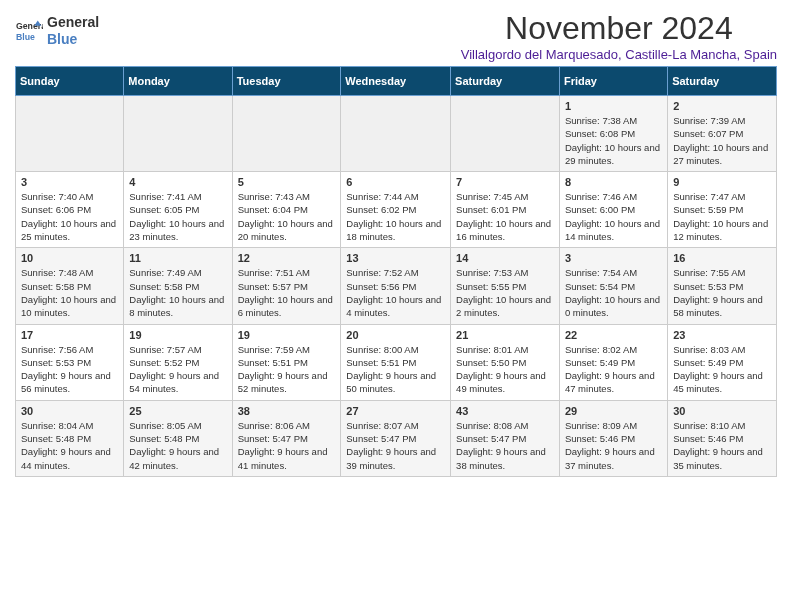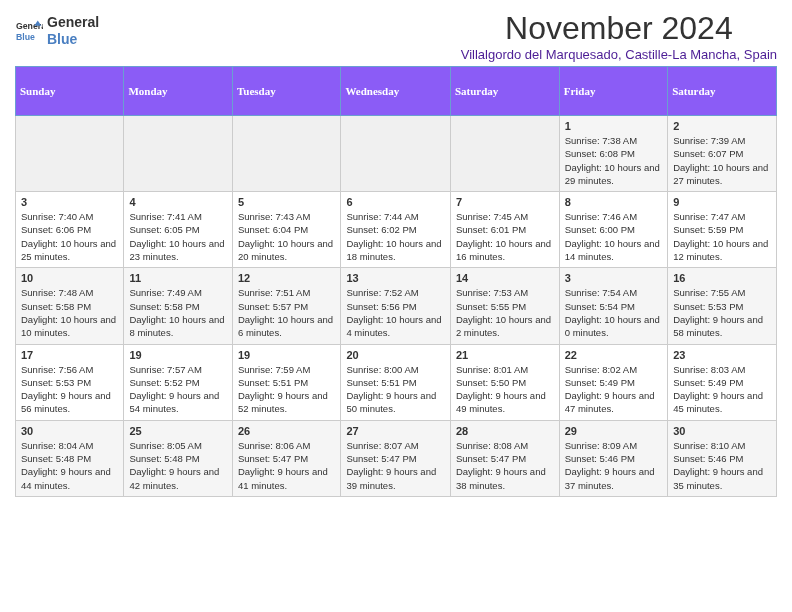--- a/index.html
+++ b/index.html
@@ -43,28 +43,27 @@
     .subtitle {
       font-size: 13px;
       color: #4c1d95;
     }
     .calendar-table {
       width: 100%;
       border-collapse: collapse;
       font-size: 10px;
     }
     .calendar-table thead tr th {
-      background-color: #8b5cf6;
+      background-color: #0c4a6e;
       color: #fff;
-      padding: 18px 4px;
+      padding: 8px 4px;
       text-align: left;
       font-size: 11px;
       font-weight: bold;
       border: 1px solid #6a9fd1;
-      font-family: Liberation Serif, serif;
     }
     .calendar-table tbody tr td {
       vertical-align: top;
       padding: 4px 5px;
       border: 1px solid #ccc;
       width: 113px;
       min-height: 80px;
       color: #333;
       background: #fff;
     }
@@ -231,29 +230,29 @@
       <tr>
         <td>
           <div class="day-num">30</div>
           <div class="day-info">Sunrise: 8:04 AM<br>Sunset: 5:48 PM<br>Daylight: 9 hours and 44 minutes.</div>
         </td>
         <td>
           <div class="day-num">25</div>
           <div class="day-info">Sunrise: 8:05 AM<br>Sunset: 5:48 PM<br>Daylight: 9 hours and 42 minutes.</div>
         </td>
         <td>
-          <div class="day-num">26</div>
+          <div class="day-num">38</div>
           <div class="day-info">Sunrise: 8:06 AM<br>Sunset: 5:47 PM<br>Daylight: 9 hours and 41 minutes.</div>
         </td>
         <td>
           <div class="day-num">27</div>
           <div class="day-info">Sunrise: 8:07 AM<br>Sunset: 5:47 PM<br>Daylight: 9 hours and 39 minutes.</div>
         </td>
         <td>
-          <div class="day-num">28</div>
+          <div class="day-num">43</div>
           <div class="day-info">Sunrise: 8:08 AM<br>Sunset: 5:47 PM<br>Daylight: 9 hours and 38 minutes.</div>
         </td>
         <td>
           <div class="day-num">29</div>
           <div class="day-info">Sunrise: 8:09 AM<br>Sunset: 5:46 PM<br>Daylight: 9 hours and 37 minutes.</div>
         </td>
         <td>
           <div class="day-num">30</div>
           <div class="day-info">Sunrise: 8:10 AM<br>Sunset: 5:46 PM<br>Daylight: 9 hours and 35 minutes.</div>
         </td>

